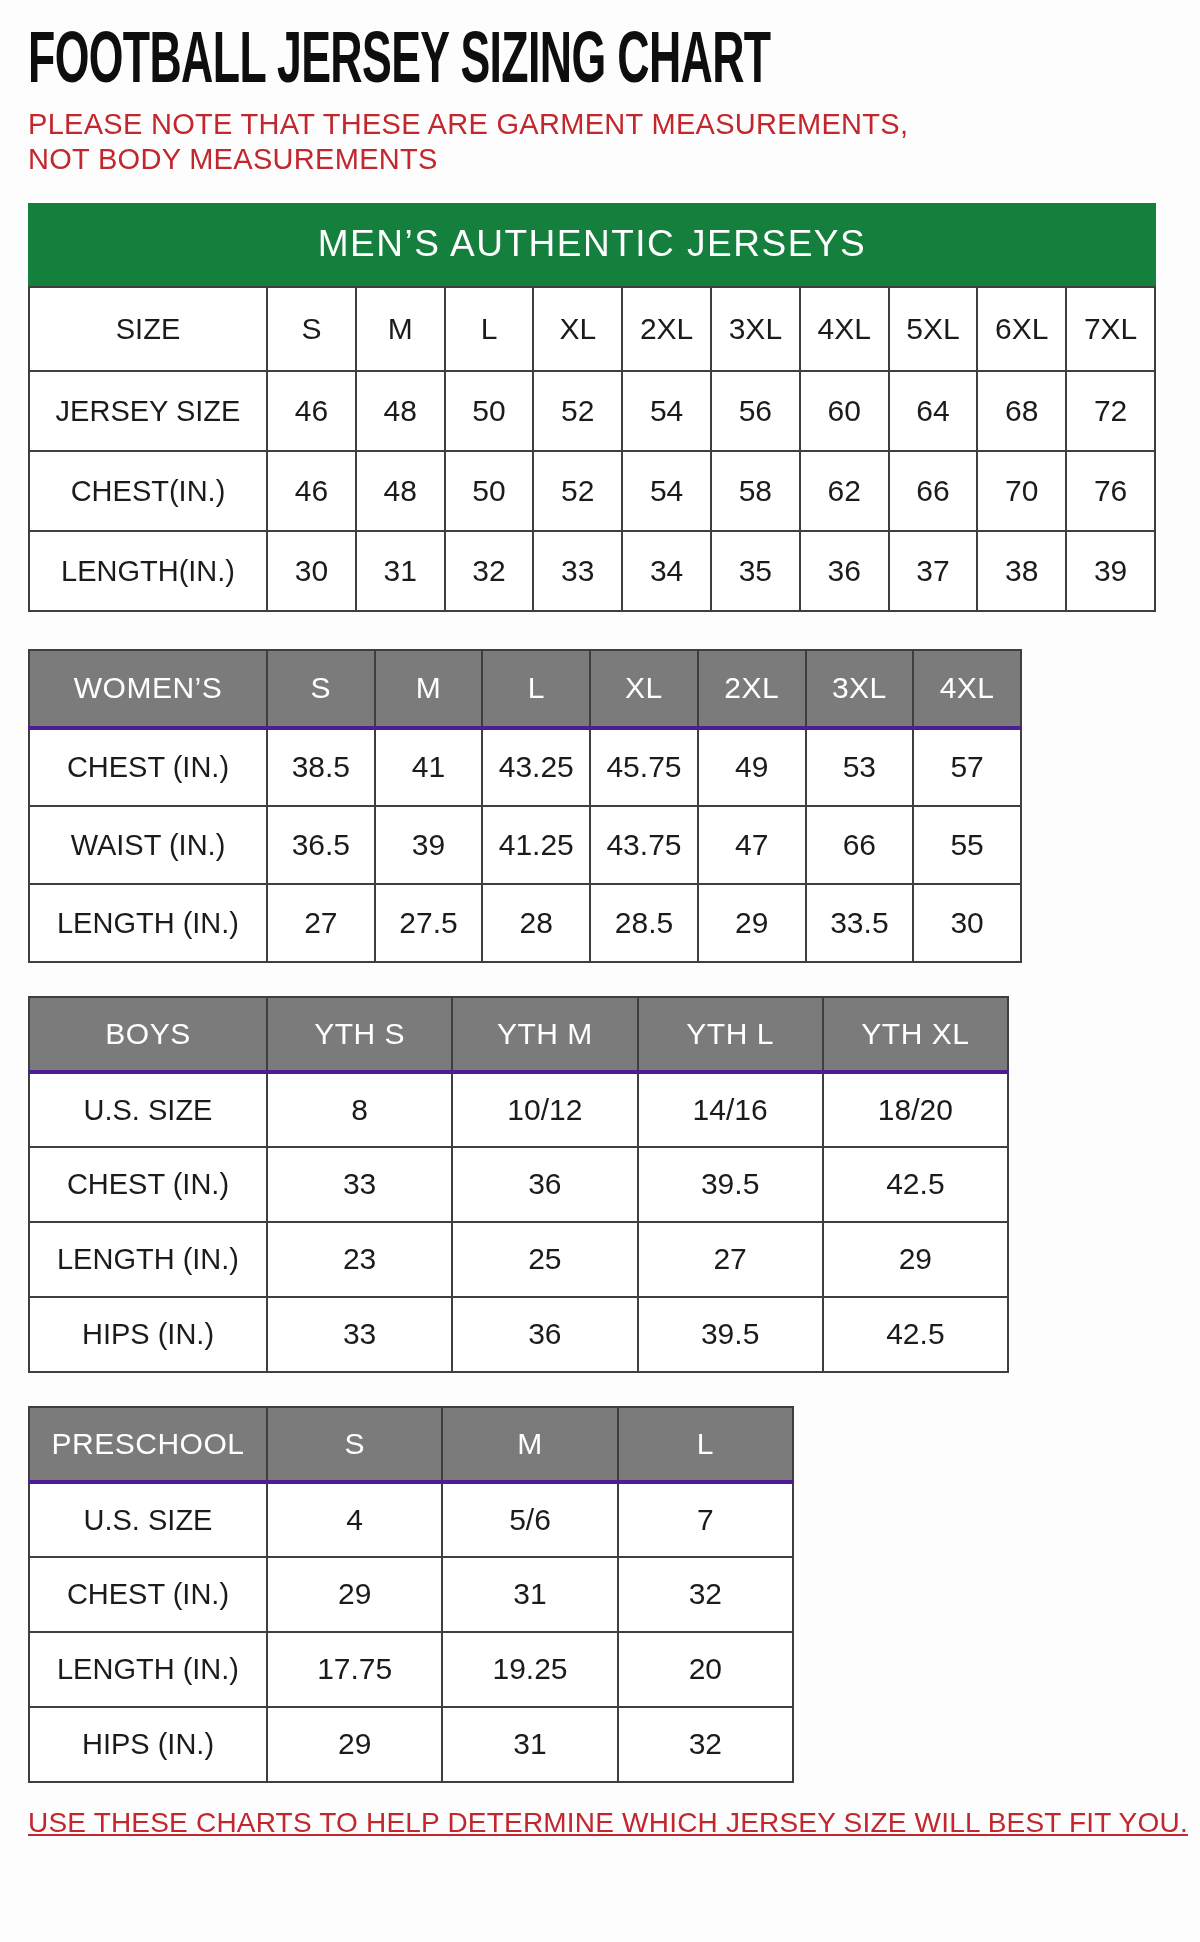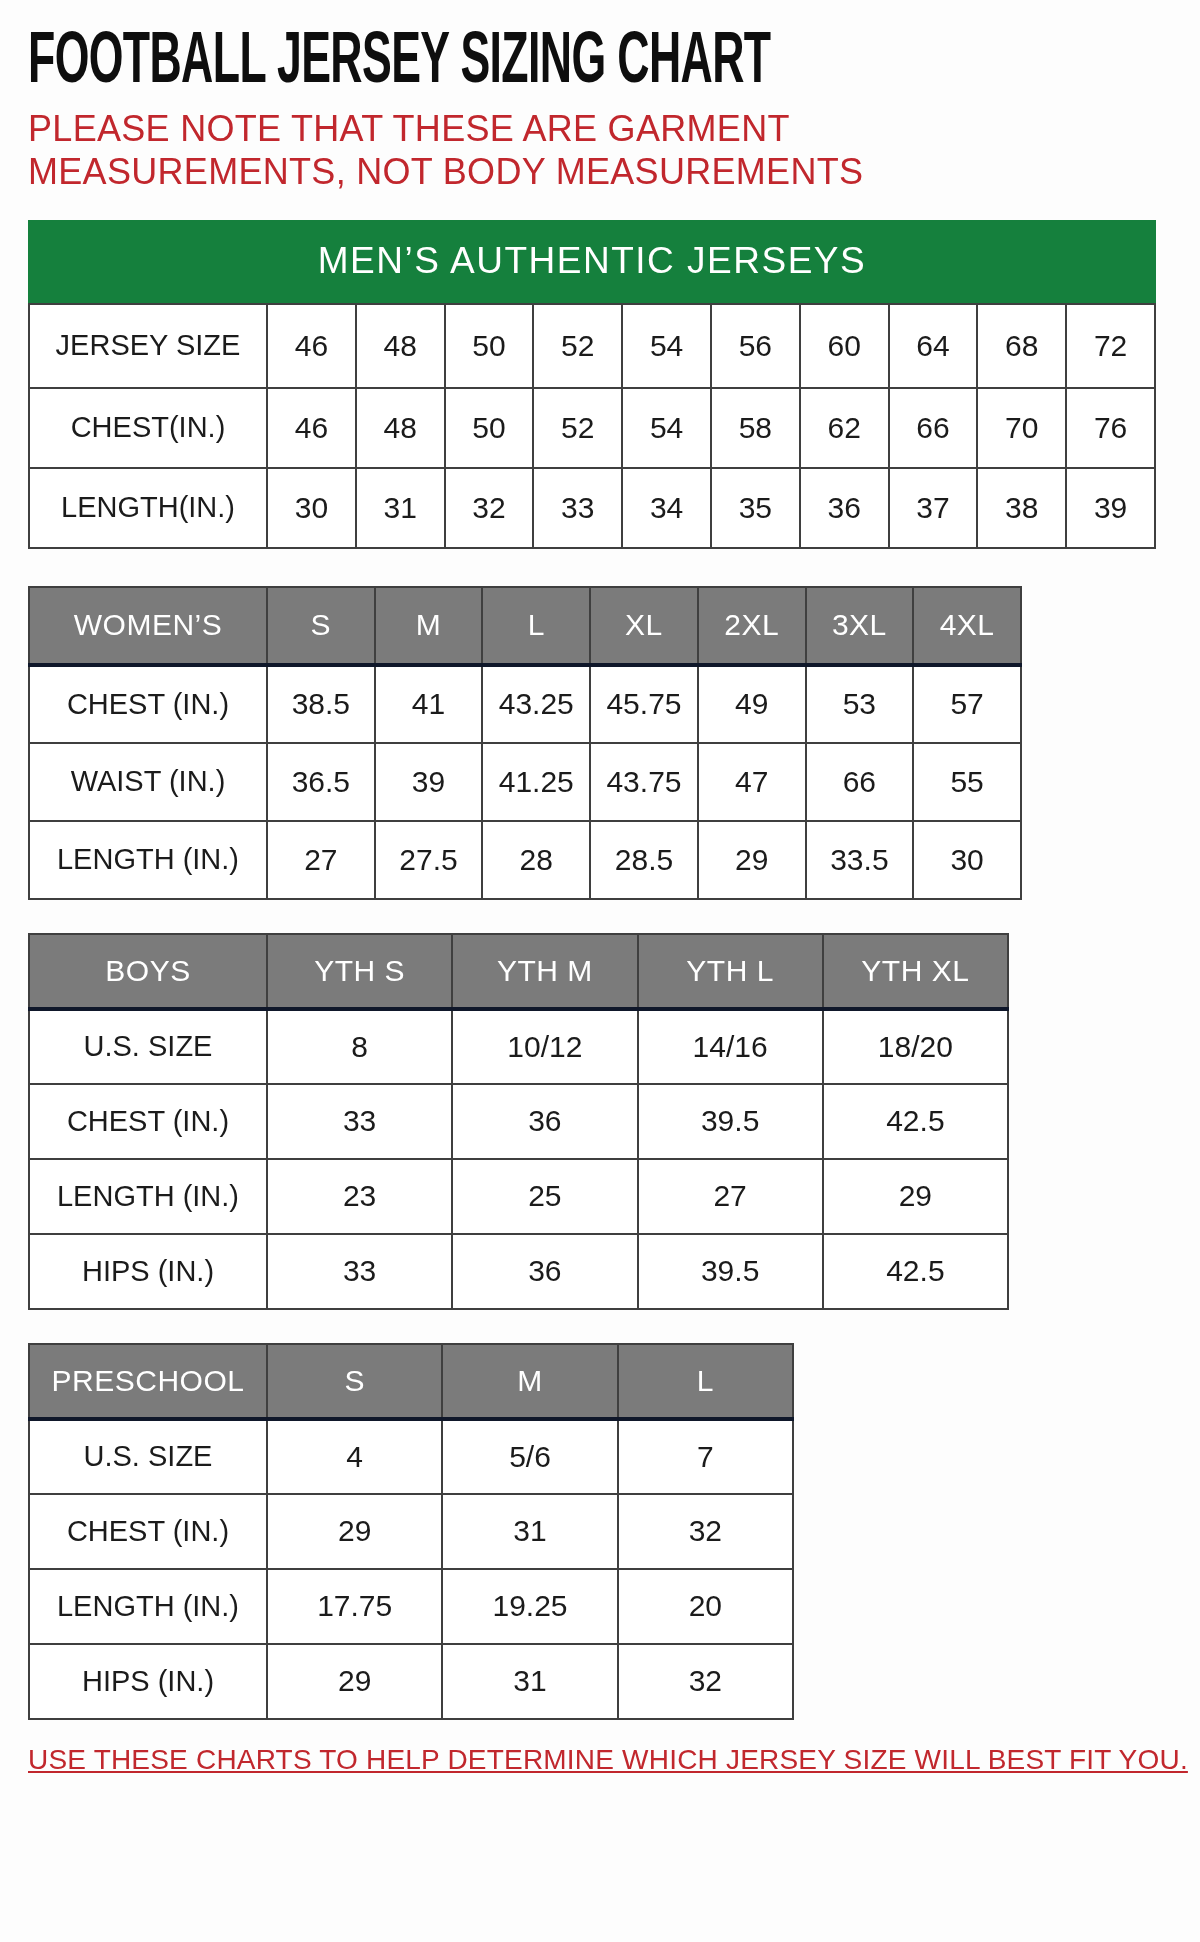--- a/index.html
+++ b/index.html
@@ -10,21 +10,21 @@
   }
   .page{padding:20px 28px 0 28px;}
 
   .title{
     font-size:72px;line-height:1.03;font-weight:700;color:#0e0e0e;
     letter-spacing:-1px;white-space:nowrap;
     transform:scaleX(0.62);transform-origin:0 50%;
   }
   .note{
     margin-top:13px;width:950px;
-    font-size:36px;line-height:1.2;letter-spacing:.3px;
+    font-size:29px;line-height:1.2;letter-spacing:.3px;
     color:#c1272d;
   }
 
   .banner{
     margin-top:26px;width:1128px;height:83px;
     background:#15803d;color:#ffffff;
     display:flex;align-items:center;justify-content:center;
     font-size:37px;letter-spacing:1.5px;
     box-sizing:border-box;
   }
@@ -35,21 +35,21 @@
   }
   td{
     border:2px solid #3f3f3f;
     text-align:center;vertical-align:middle;
     font-size:30px;padding:0 3px;overflow:hidden;
     background:#ffffff;
   }
   td.lbl{font-size:29px;line-height:1.12;}
   tr.hdr td{
     background:#7b7b7b;color:#ffffff;
-    border-bottom:4px solid #0f172a;
+    border-bottom:4px solid #4c1d95;
     font-size:30px;letter-spacing:.5px;
   }
 
   .t-mens{width:1128px;}
   .t-mens tr{height:80px;}
   .t-mens tr:first-child{height:84px;}
 
   .t-womens{width:994px;margin-top:37px;}
   .t-womens tr{height:78px;}
 
@@ -83,20 +83,33 @@
         <col>
         <col>
         <col>
         <col>
         <col>
         <col>
         <col>
         <col>
       </colgroup>
       <tbody>
+        <tr>
+          <td class="lbl">SIZE</td>
+          <td>S</td>
+          <td>M</td>
+          <td>L</td>
+          <td>XL</td>
+          <td>2XL</td>
+          <td>3XL</td>
+          <td>4XL</td>
+          <td>5XL</td>
+          <td>6XL</td>
+          <td>7XL</td>
+        </tr>
         <tr>
           <td class="lbl">JERSEY SIZE</td>
           <td>46</td>
           <td>48</td>
           <td>50</td>
           <td>52</td>
           <td>54</td>
           <td>56</td>
           <td>60</td>
           <td>64</td>

